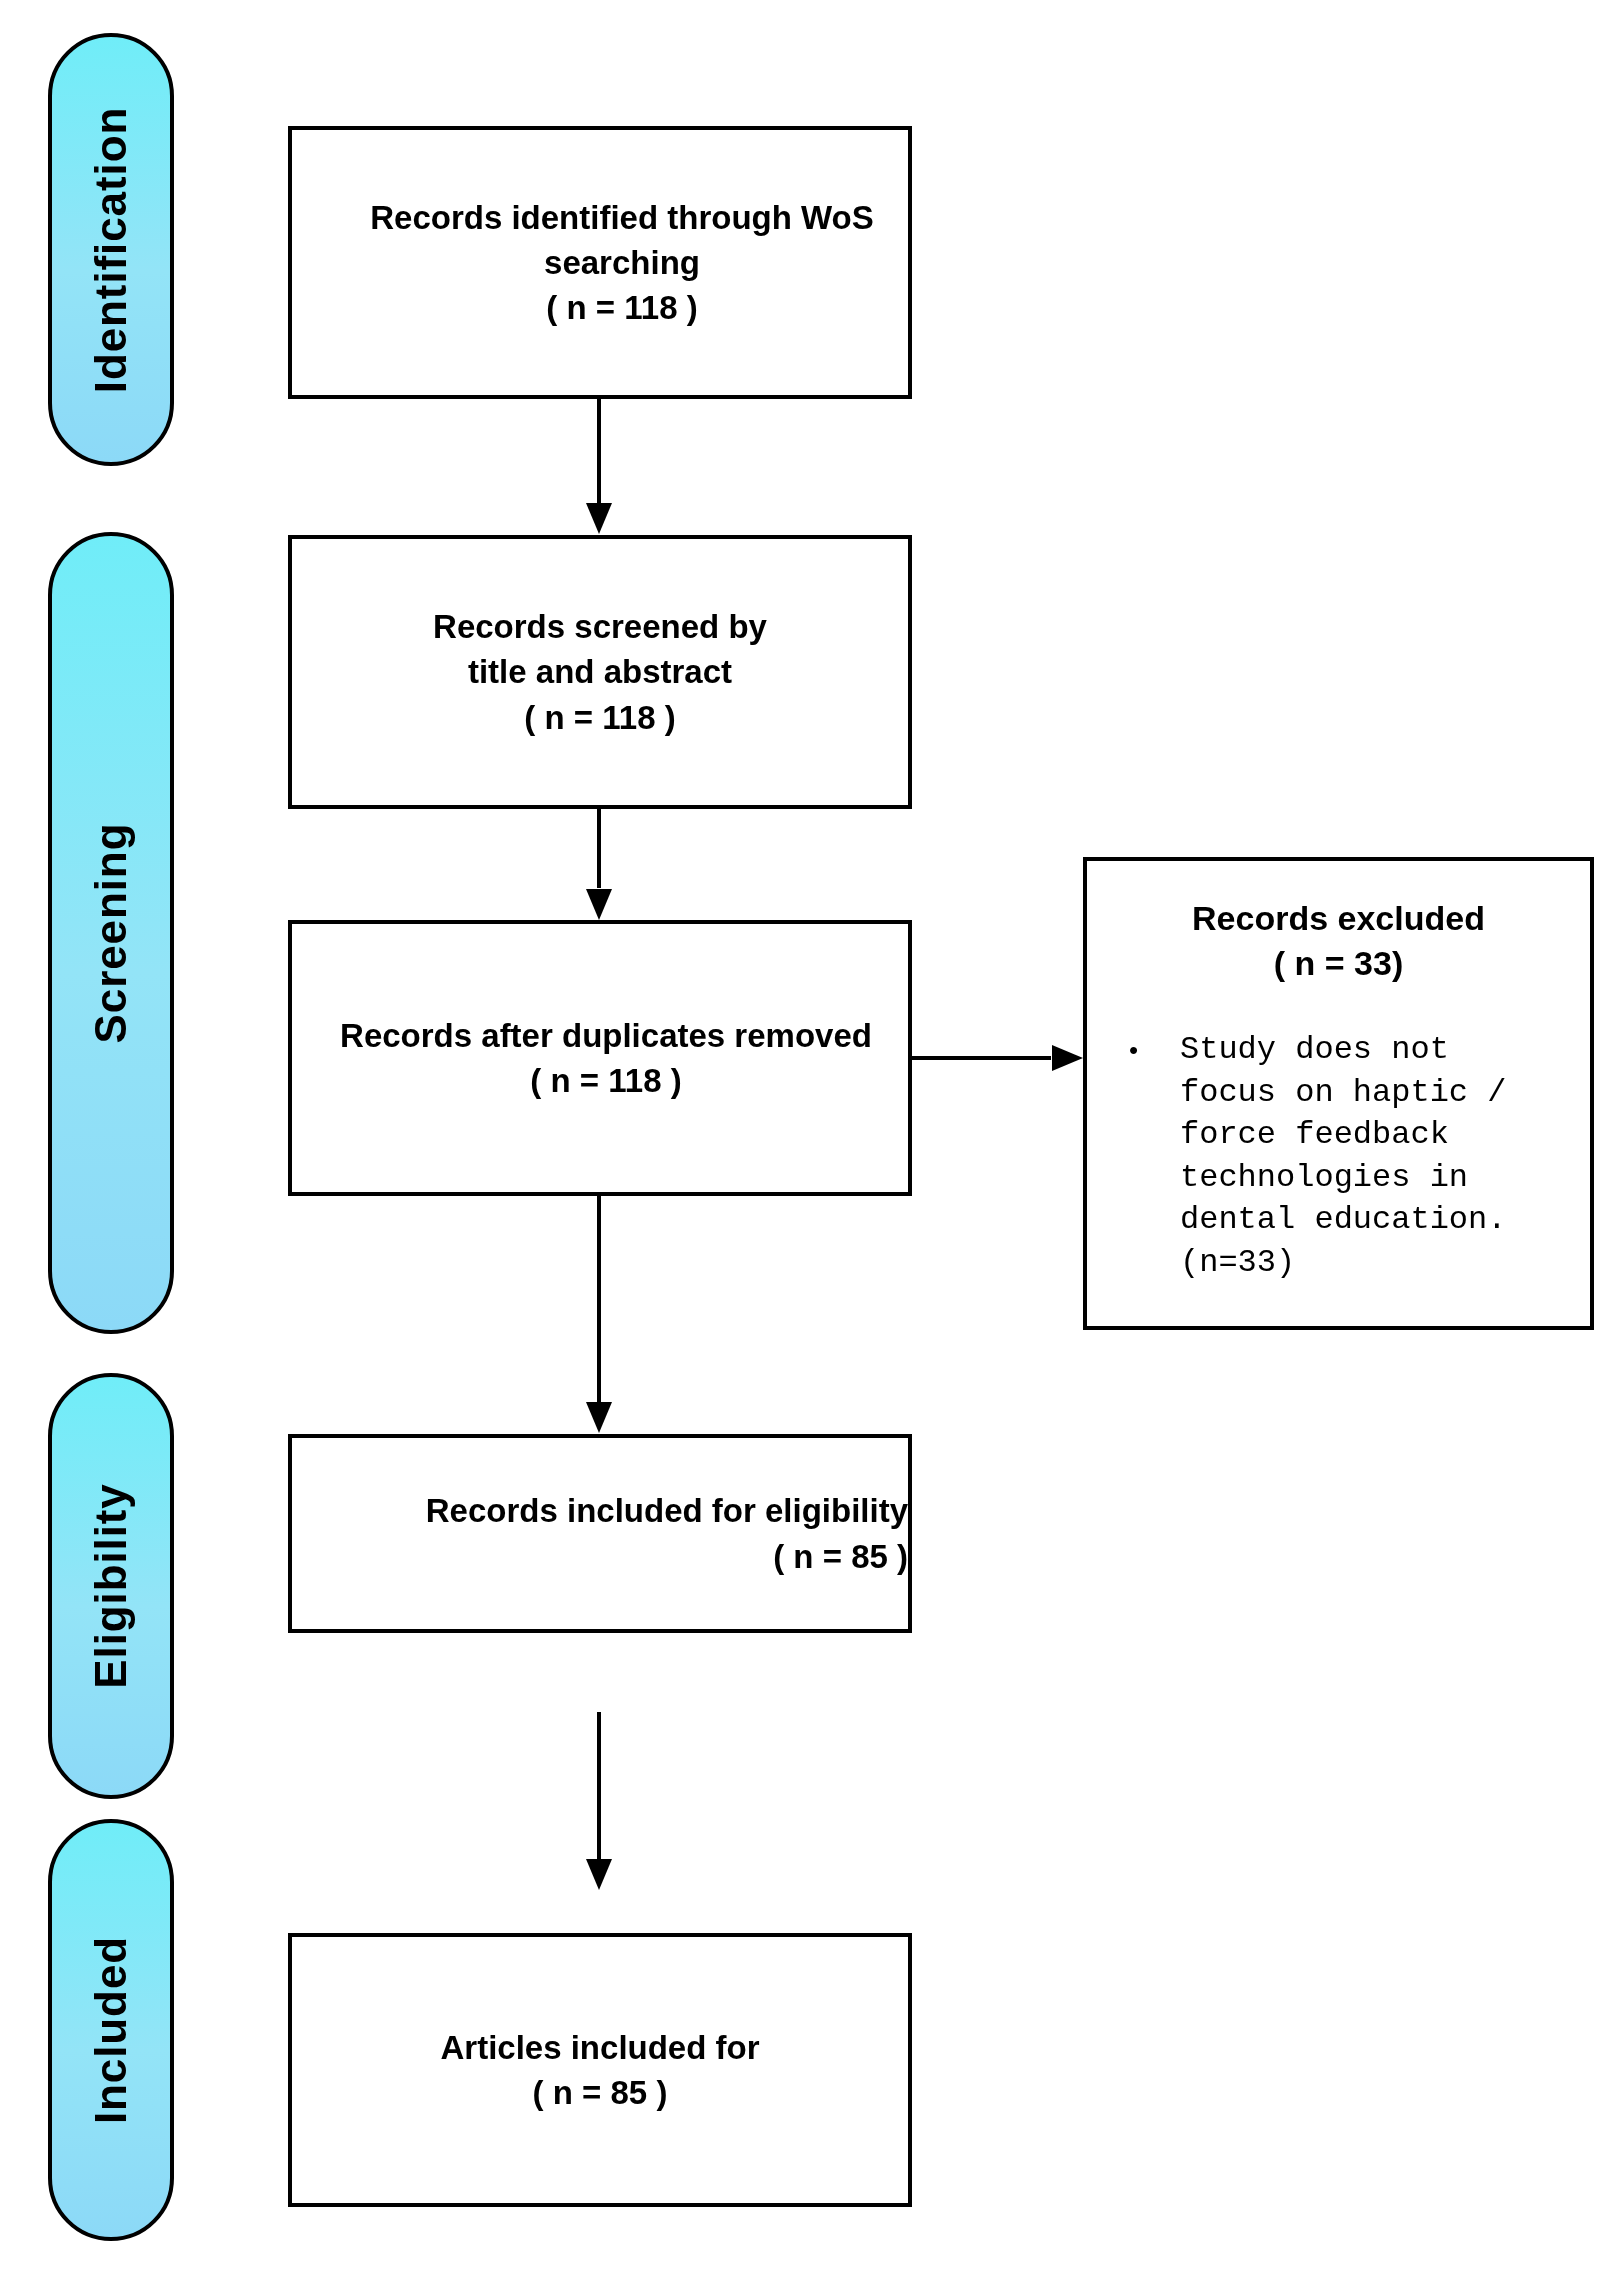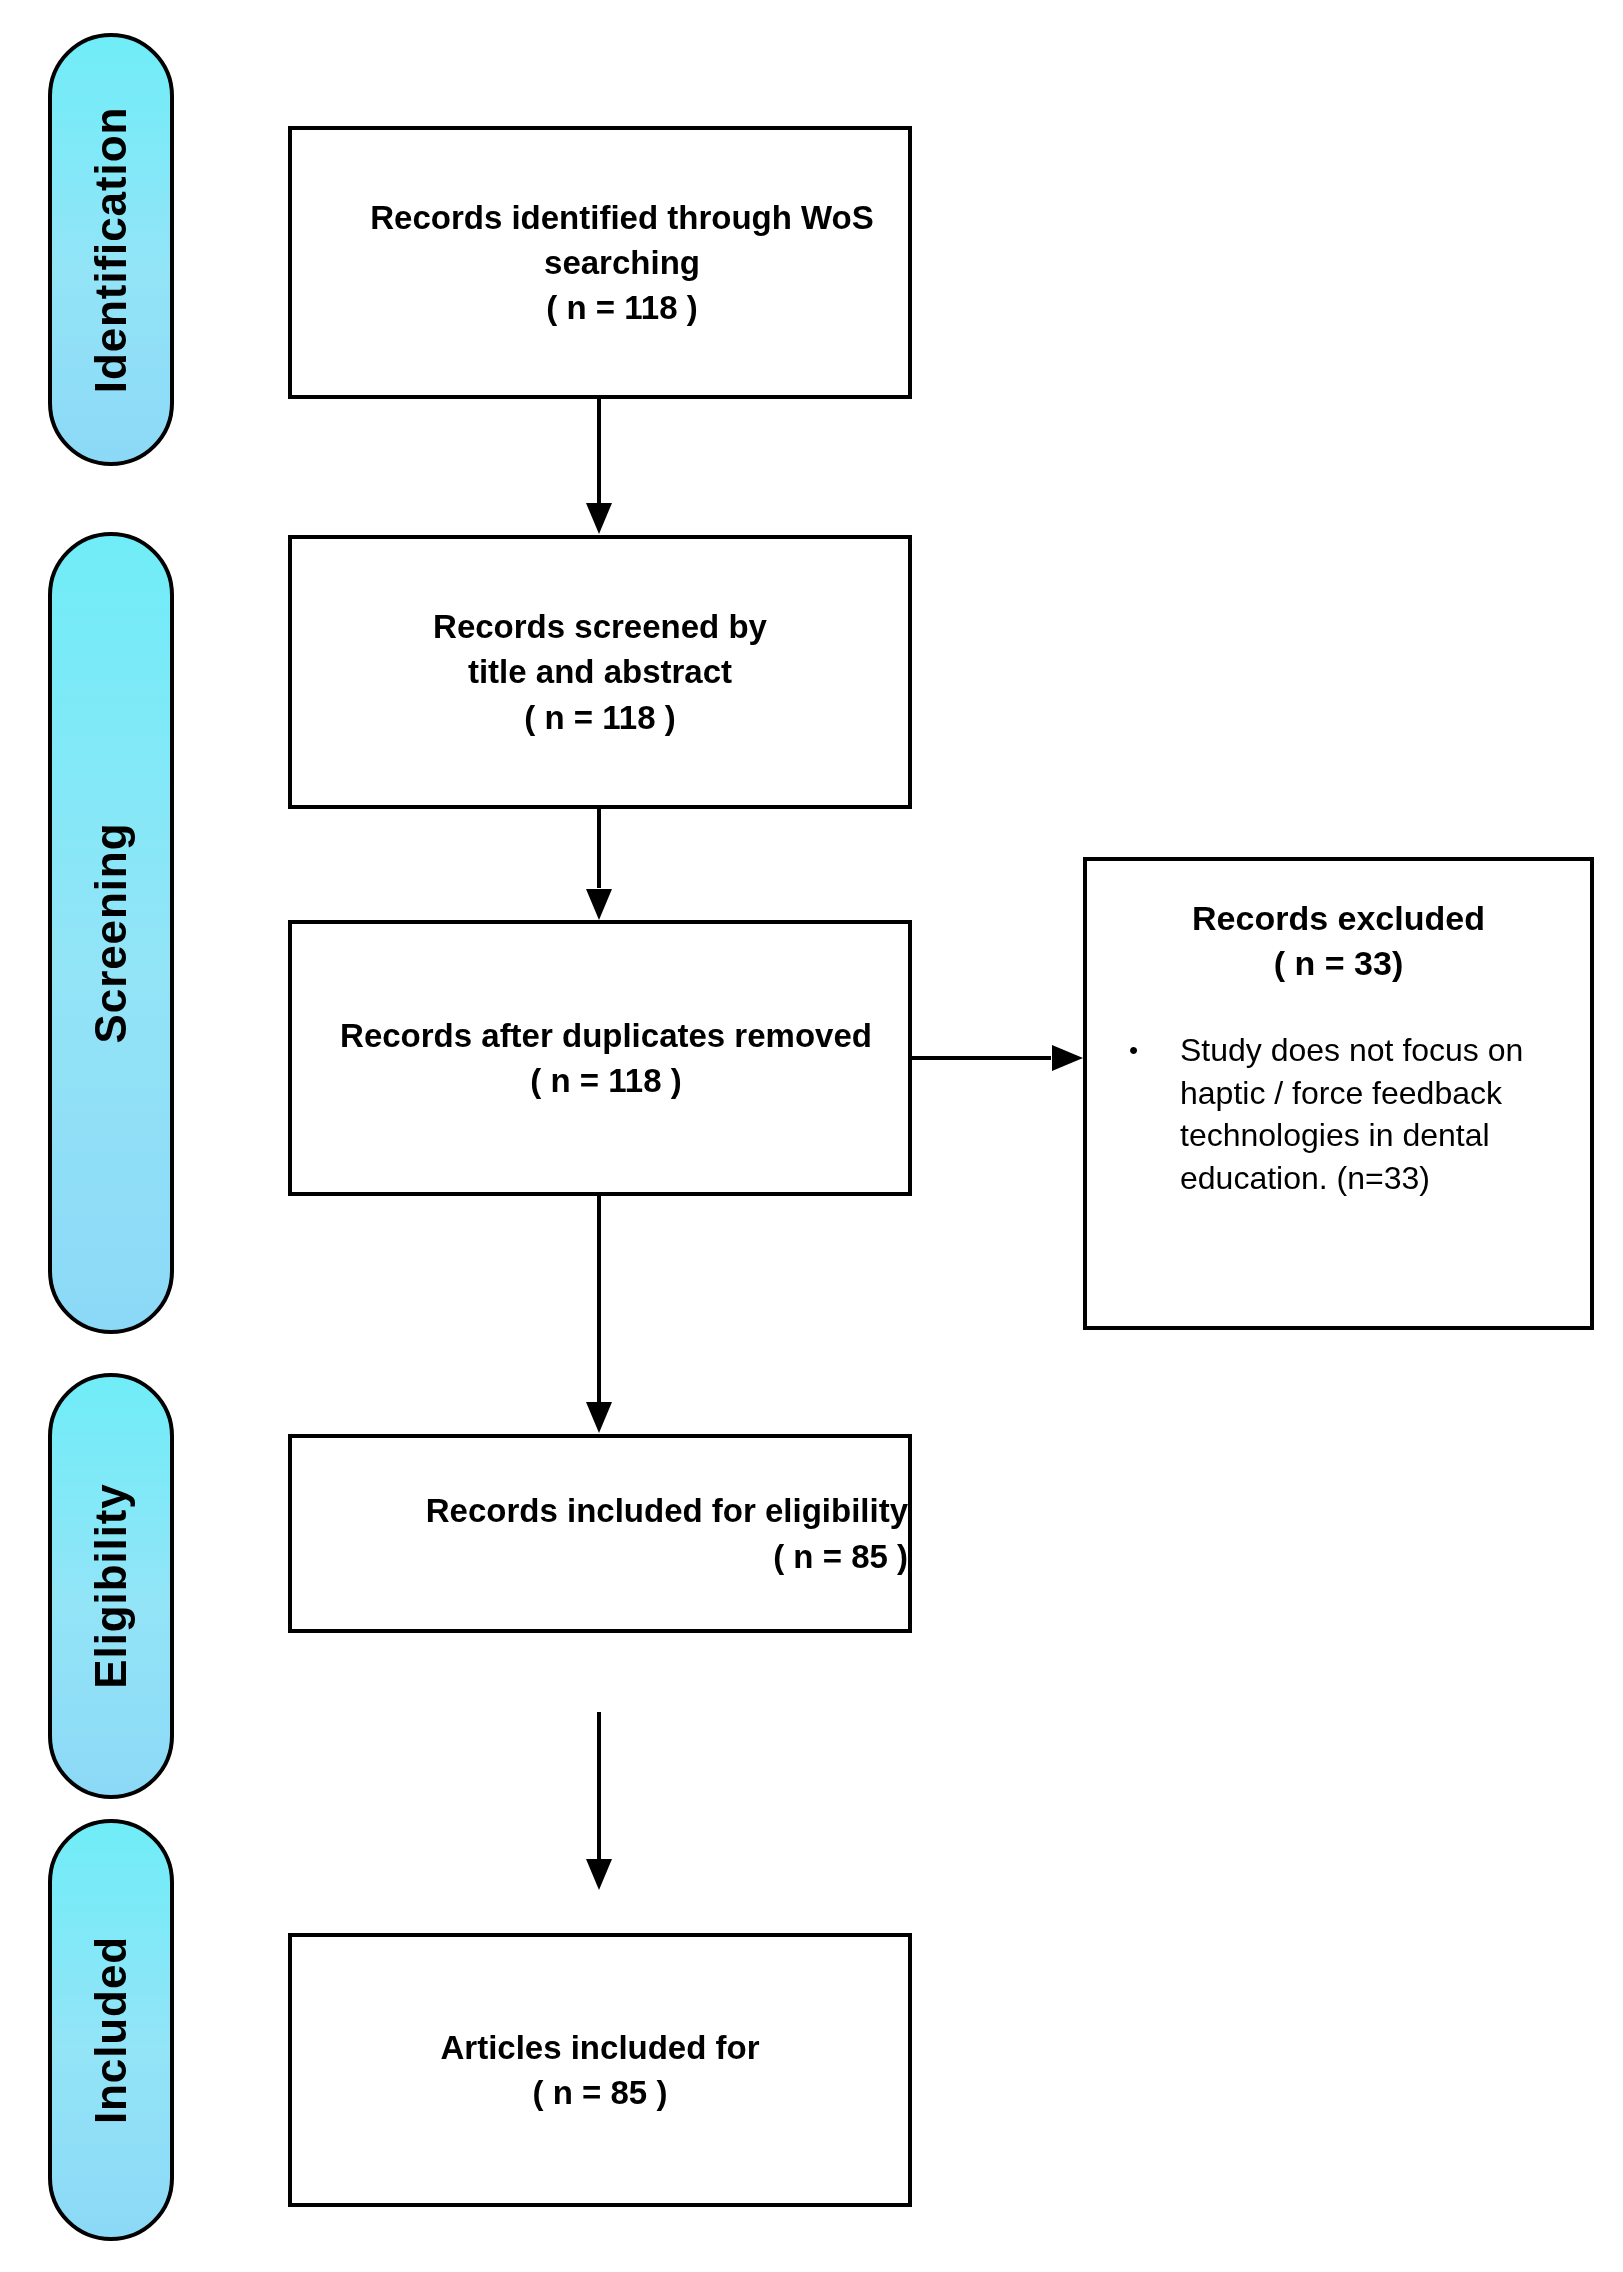--- a/index.html
+++ b/index.html
@@ -78,21 +78,21 @@
   }
   .sbox-header {
     text-align: center;
     font-weight: 700;
     font-size: 34px;
     line-height: 1.31;
   }
   .sbox-reasons { margin: 44px 48px 0 42px; }
   .reason { display: flex; align-items: flex-start; font-size: 32px; line-height: 1.33; }
   .reason .marker { flex: 0 0 51px; font-size: 26px; line-height: 1.64; }
-  .reason .reason-text { flex: 1 1 auto; }
+  .reason .reason-text { flex: 1 1 auto; font-family: Liberation Mono, monospace; }
 
   
   .vline { position: absolute; left: 597px; width: 3.5px; background: var(--line-color, #000); }
   .vhead {
     position: absolute; left: 586px; width: 0; height: 0;
     border-left: 13px solid transparent;
     border-right: 13px solid transparent;
     border-top: 31px solid var(--line-color, #000);
   }
   #arrow1 .vline { top: 399px;  height: 104px; }  #arrow1 .vhead { top: 503px; }

